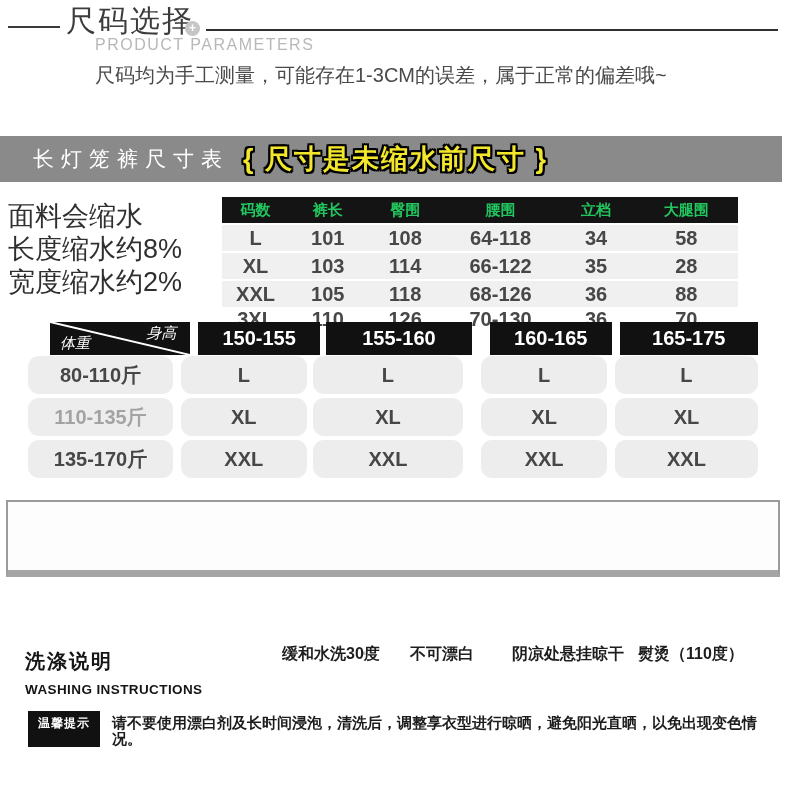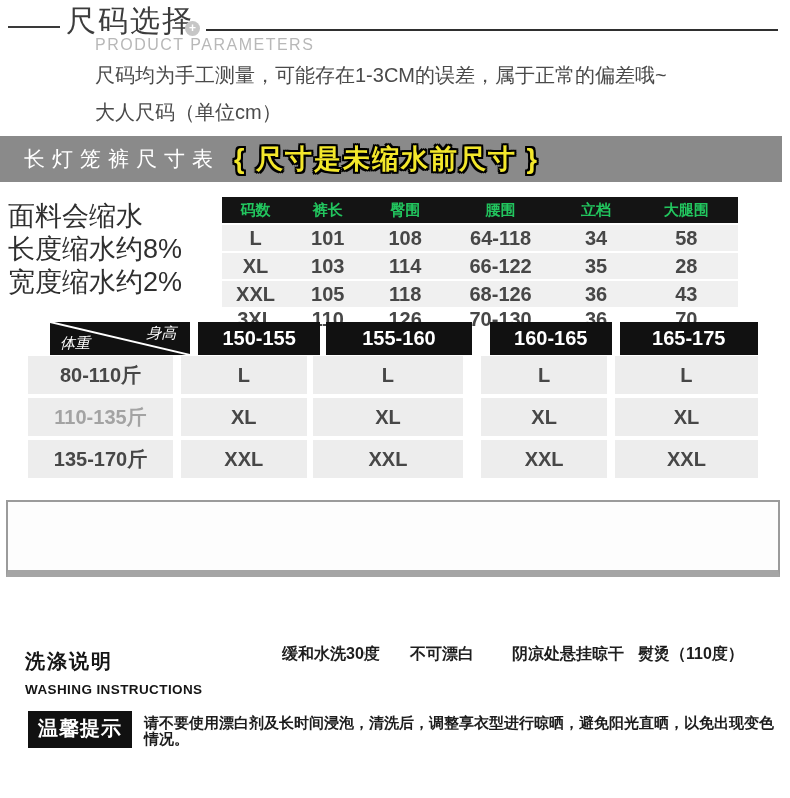--- a/index.html
+++ b/index.html
@@ -14,21 +14,21 @@
   .hdr-title { position:absolute; left:66px; top:1px; font-size:30px; font-weight:300; color:#3c3c3c; letter-spacing:2px; }
   .plus-badge { position:absolute; left:185px; top:21px; width:15px; height:15px; border-radius:50%; background:#c6c6c6; color:#fff; font-size:12px; font-weight:bold; line-height:15px; text-align:center; }
   .hdr-sub { position:absolute; left:95px; top:36px; font-size:16px; color:#b8b8b8; letter-spacing:1.5px; }
 
   
   .intro-1 { position:absolute; left:95px; top:62px; font-size:20px; color:#4a4a4a; }
   .intro-2 { position:absolute; left:95px; top:99px; font-size:20px; color:#4a4a4a; }
 
   
   .banner { position:absolute; left:0; top:136px; width:782px; height:46px; background:#8a8a8a; display:flex; align-items:center; }
-  .banner-title { margin-left:24px; color:#fff; font-size:21px; letter-spacing:7px; white-space:nowrap; }
+  .banner-title { margin-left:33px; color:#fff; font-size:21px; letter-spacing:7px; white-space:nowrap; }
   .banner-highlight { margin-left:14px; color:#f3e72b; font-size:27px; font-weight:bold; letter-spacing:2px; white-space:nowrap;
     text-shadow:-2px -2px 0 #000,2px -2px 0 #000,-2px 2px 0 #000,2px 2px 0 #000,-2px 0 0 #000,2px 0 0 #000,0 -2px 0 #000,0 2px 0 #000; }
 
   
   .shrink-note { position:absolute; left:8px; top:200px; font-size:27px; line-height:33px; color:#2f2f2f; white-space:nowrap; }
 
   
   .size-table { position:absolute; left:222px; top:197px; width:516px; }
   .st-row { display:flex; align-items:center; height:26px; }
   .st-head { background:#141414; color:#22c55e; font-size:15px; font-weight:bold; }
@@ -41,53 +41,52 @@
   .fit-head, .fit-row { position:absolute; left:28px; width:730px; display:flex; }
   .fit-head { top:322px; height:33px;padding-left:22px; }
   .fit-cell { display:flex; align-items:center; justify-content:center; }
   .fh-cell { background:#111; color:#fff; font-size:20px; font-weight:bold; }
   .fc-w0{width:150px}.fc-w1{width:130px;margin-left:8px}.fc-w2{width:156px;margin-left:6px}.fc-w3{width:130px;margin-left:18px}.fc-w4{width:148px;margin-left:8px}
   .corner { position:relative; background:#111; }
   .corner svg { position:absolute; left:0; top:0; width:100%; height:100%; }
   .corner .tr { position:absolute; top:2px; right:14px; color:#fff; font-size:15px; font-style:italic; font-family:"DejaVu Serif",serif; }
   .corner .bl { position:absolute; bottom:2px; left:10px; color:#fff; font-size:15px; font-style:italic; font-family:"DejaVu Serif",serif; }
   .fit-row { height:38px; }
-  .fit-row .fit-cell { background:#ededed; color:#474747; font-size:20px; font-weight:600; }
+  .fit-row .fit-cell { background:#ededed; color:#474747; font-size:20px; font-weight:600;border-radius:11px; }
   .fit-row.r1 .fc-w0 { color:#a3a3a3; }
   .fr0{top:356px}.fr1{top:398px}.fr2{top:440px}
 
   
   .empty-box { position:absolute; left:6px; top:500px; width:774px; height:77px; background:#fdfdfd; border:2px solid #9b9b9b; border-bottom:7px solid #a5a5a5; }
 
   
   .wash-title { position:absolute; left:25px; top:648px; font-size:20px; font-weight:bold; color:#151515; letter-spacing:2px; }
   .wash-sub { position:absolute; left:25px; top:682px; font-size:13.5px; font-weight:bold; color:#151515; letter-spacing:0.4px; }
   .wash-item { position:absolute; top:630px; display:flex; flex-direction:row; align-items:center;gap:44px; }
   .wi-0{left:238px;width:118px}.wi-1{left:362px;width:112px}.wi-2{left:468px;width:130px}.wi-3{left:594px;width:130px}
   .wash-item svg { height:46px; width:52px; }
   .wash-label { margin-top:3px; font-size:16px; font-weight:600; color:#1e1e1e; white-space:nowrap; }
 
   
   .warm-tip { position:absolute; left:28px; top:711px; right:6px; display:flex; align-items:flex-start; }
-  .tip-badge { flex:0 0 auto; background:#111; color:#fff; font-size:20px; font-weight:bold; padding:4px 10px 6px; letter-spacing:1px; }
+  .tip-badge { flex:0 0 auto; background:#111; color:#fff; font-size:12px; font-weight:bold; padding:4px 10px 15px; letter-spacing:1px; }
   .tip-text { margin-left:12px; margin-top:4px; font-size:15px; font-weight:600; color:#1c1c1c; line-height:16px; }
 </style>
 </head>
 <body>
 
 <div class="page">
 
   <div class="hdr-line left"></div>
   <div class="hdr-title">尺码选择</div>
   <div class="plus-badge">+</div>
   <div class="hdr-line right"></div>
   <div class="hdr-sub">PRODUCT PARAMETERS</div>
 
   <div class="intro-1">尺码均为手工测量，可能存在1-3CM的误差，属于正常的偏差哦~</div>
-  <div class="intro-2">大人尺码（单位cm）</div>
 
   <div class="banner">
     <span class="banner-title">长灯笼裤尺寸表</span>
     <span class="banner-highlight">{ 尺寸是未缩水前尺寸 }</span>
   </div>
 
   <div class="shrink-note">
     <div>面料会缩水</div>
     <div>长度缩水约8%</div>
     <div>宽度缩水约2%</div>
@@ -117,21 +116,21 @@
       <span class="st-c st-c3">66-122</span>
       <span class="st-c st-c4">35</span>
       <span class="st-c st-c5">28</span>
     </div>
     <div class="st-row st-data">
       <span class="st-c st-c0">XXL</span>
       <span class="st-c st-c1">105</span>
       <span class="st-c st-c2">118</span>
       <span class="st-c st-c3">68-126</span>
       <span class="st-c st-c4">36</span>
-      <span class="st-c st-c5">43</span>
+      <span class="st-c st-c5">88</span>
     </div>
     <div class="st-row st-data last">
       <span class="st-c st-c0">3XL</span>
       <span class="st-c st-c1">110</span>
       <span class="st-c st-c2">126</span>
       <span class="st-c st-c3">70-130</span>
       <span class="st-c st-c4">36</span>
       <span class="st-c st-c5">70</span>
     </div>
   </div>

